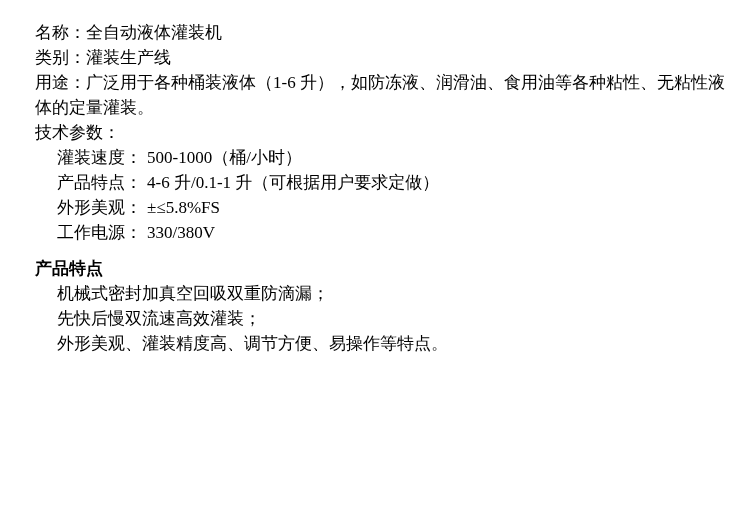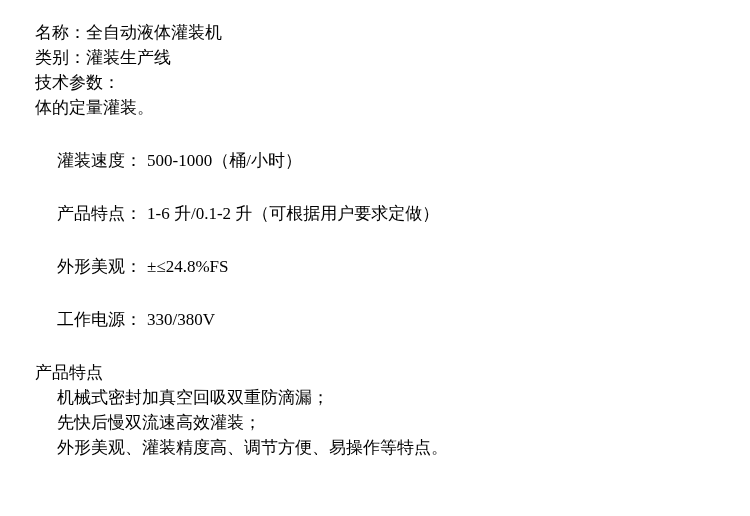--- a/index.html
+++ b/index.html
@@ -13,58 +13,61 @@
     width: 750px;
     height: 516px;
     padding: 20px 30px 0 35px;
     color: #000000;
     font-size: 17px;
     line-height: 25px;
     overflow: hidden;
   }
   .line { white-space: nowrap; }
   .indent { padding-left: 22px; }
-  .spec-row { padding-left: 22px; white-space: nowrap; margin-top: 28px; }
+  .spec-row { padding-left: 22px; white-space: nowrap; }
   .spec-label {
     display: inline-block;
     width: 90px;
     vertical-align: top;
   }
   .spec-value { display: inline; }
-  .features-heading { margin-top: 28px; }
+  .features-heading { margin-top: 11px; font-weight: bold; }
 </style>
 </head>
 <body>
 
 <div class="doc">
 
   <div class="line">
     <span>名称：</span><span>全自动液体灌装机</span>
   </div>
 
   <div class="line">
     <span>类别：</span><span>灌装生产线</span>
   </div>
 
-  <div class="line">技术参数：</div>
-
+  <div class="line">
+    <span>用途：</span><span>广泛用于各种桶装液体（1-6 升），如防冻液、润滑油、食用油等各种粘性、无粘性液</span>
+  </div>
   <div class="line">
     <span>体的定量灌装。</span>
   </div>
+
+  <div class="line">技术参数：</div>
 
   <div class="spec-row">
     <span class="spec-label">灌装速度：</span><span class="spec-value">500-1000（桶/小时）</span>
   </div>
 
   <div class="spec-row">
-    <span class="spec-label">产品特点：</span><span class="spec-value">1-6 升/0.1-2 升（可根据用户要求定做）</span>
+    <span class="spec-label">产品特点：</span><span class="spec-value">4-6 升/0.1-1 升（可根据用户要求定做）</span>
   </div>
 
   <div class="spec-row">
-    <span class="spec-label">外形美观：</span><span class="spec-value">±≤24.8%FS</span>
+    <span class="spec-label">外形美观：</span><span class="spec-value">±≤5.8%FS</span>
   </div>
 
   <div class="spec-row">
     <span class="spec-label">工作电源：</span><span class="spec-value">330/380V</span>
   </div>
 
 
 
   <div class="line features-heading">产品特点</div>
 

